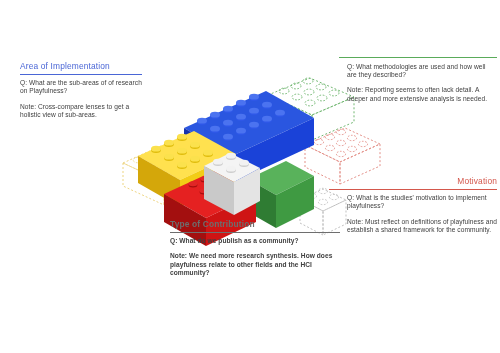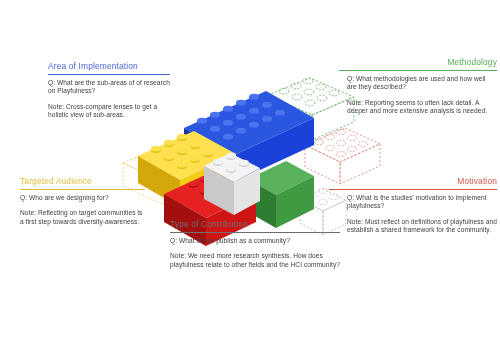--- a/index.html
+++ b/index.html
@@ -24,24 +24,24 @@
   .panel .note{margin-top:7px;}
 
   .align-right .head{text-align:right;}
   .align-right .q,.align-right .note{text-align:left;}
 
   
   .c-blue{color:#4a66d6;}
   .c-green{color:#5aab5a;}
   .c-yellow{color:#e3bb3a;}
   .c-red{color:#d4574c;}
-  .c-gray{color:#6e6e6e;}
-
-  
-  #p-area{left:20px;top:61px;width:122px;margin-left:28px;}
+  .c-gray{color:#6e6e6e;font-weight:bold;}
+
+  
+  #p-area{left:20px;top:61px;width:122px;}
   #p-audience{left:20px;top:176px;width:125px;}
   #p-method{left:347px;top:57px;width:150px;}
   #p-motivation{left:347px;top:139px;width:150px;margin-top:37px;}
   #p-contribution{left:170px;top:219px;width:170px;}
 
   
   #p-method .rule{margin-left:-8px;}
   #p-motivation .rule{margin-left:-18px;}
 
   
@@ -210,29 +210,22 @@
     </svg>
   </div>
 
   <div class="panel c-blue" id="p-area">
     <div class="head">Area of Implementation</div>
     <div class="rule"></div>
     <div class="q">Q: What are the sub-areas of of research on Playfulness?</div>
     <div class="note">Note: Cross-compare lenses to get a holistic view of sub-areas.</div>
   </div>
 
-  <div class="panel c-yellow" id="p-audience">
-    <div class="head">Targeted Audience</div>
-    <div class="rule"></div>
-    <div class="q">Q: Who are we designing for?</div>
-    <div class="note">Note: Reflecting on target communities is a first step towards diversity-awareness.</div>
-  </div>
 
   <div class="panel c-green align-right" id="p-method">
-    <div class="head">Methodology</div>
     <div class="rule"></div>
     <div class="q">Q: What methodologies are used and how well are they described?</div>
     <div class="note">Note: Reporting seems to often lack detail. A deeper and more extensive analysis is needed.</div>
   </div>
 
   <div class="panel c-red align-right" id="p-motivation">
     <div class="head">Motivation</div>
     <div class="rule"></div>
     <div class="q">Q: What is the studies' motivation to implement playfulness?</div>
     <div class="note">Note: Must reflect on definitions of playfulness and establish a shared framework for the community.</div>

